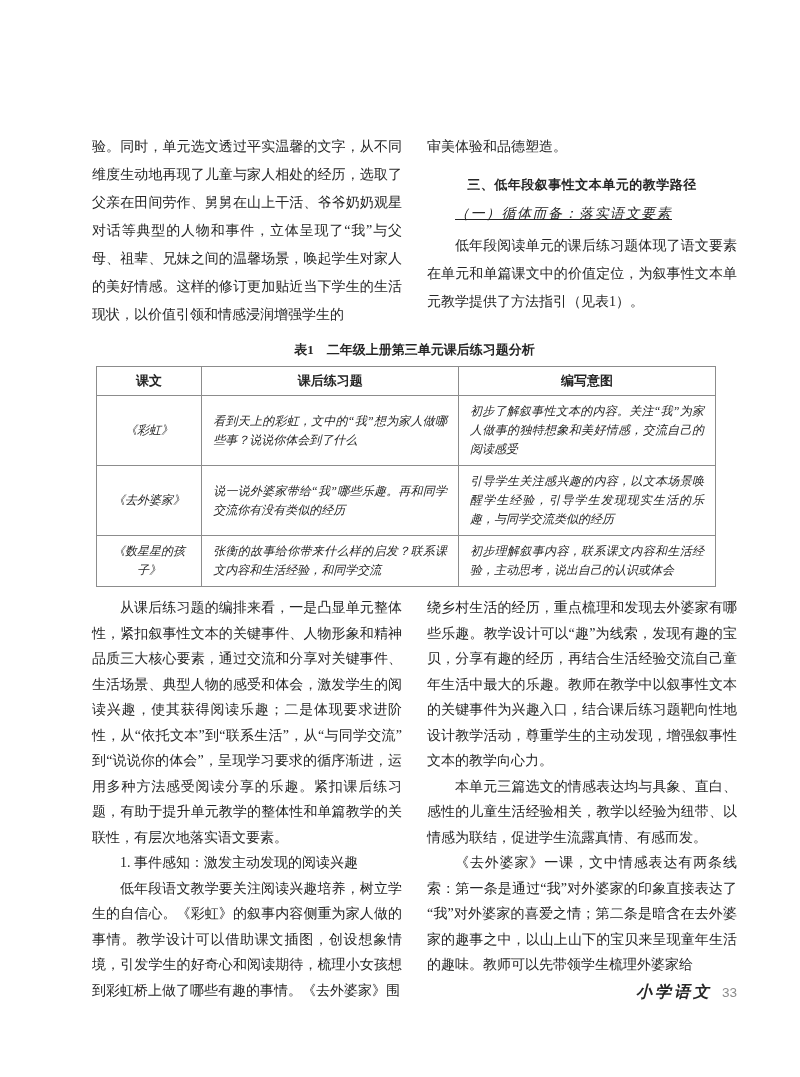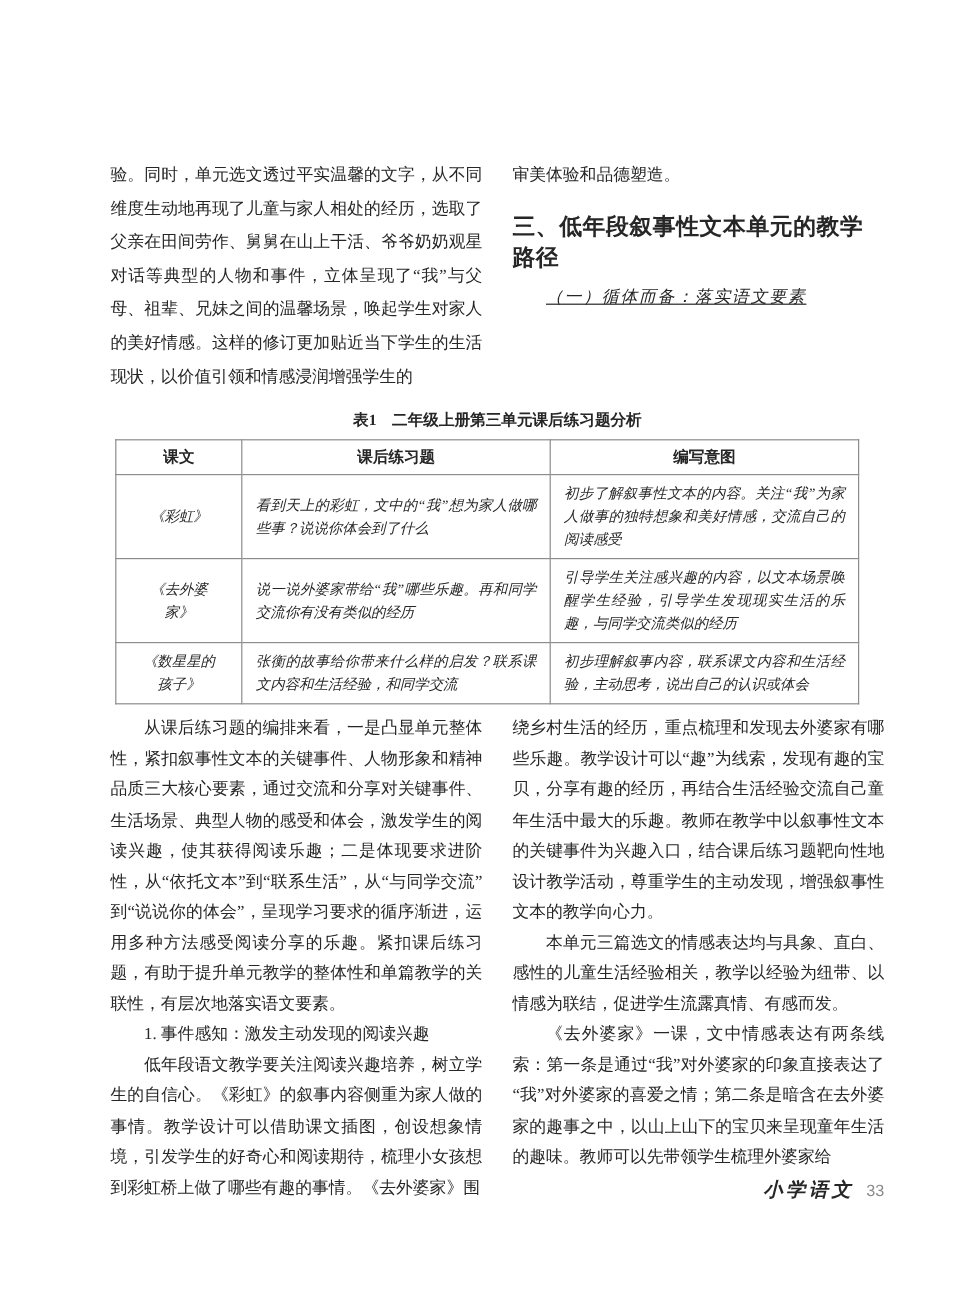--- a/index.html
+++ b/index.html
@@ -11,59 +11,60 @@
     overflow:hidden;
     font-family:"Liberation Serif","DejaVu Serif",serif;
     color:#262626;
   }
   .content{position:absolute;left:92px;top:133px;width:645px;}
   .two-col{display:flex;justify-content:space-between;}
   .col{width:310px;}
   p.body{font-size:14px;line-height:28px;text-align:justify;margin:0;}
   p.ind{text-indent:2em;}
   .sec-heading{
-    font-size:19px;font-weight:bold;
+    font-size:13px;font-weight:bold;text-align:center;
     margin:15px 0 11px;letter-spacing:0.5px;
   }
   .subsec-heading{
     font-size:14px;font-style:italic;
     margin:0 0 9px;text-indent:2em;letter-spacing:1.5px;text-decoration:underline;
   }
   .table-sec{margin-top:12px;}
   .tcaption{text-align:center;font-weight:bold;font-size:13px;margin:0 0 7px;}
   table{width:620px;margin-left:4px;border-collapse:collapse;table-layout:fixed;}
   th{
     border:1px solid #8c8c8c;font-size:13px;font-weight:bold;
     padding:5px 19px;text-align:center;
   }
   td{
     border:1px solid #8c8c8c;font-size:12px;font-style:italic;
     line-height:19px;padding:6px 11px;text-align:justify;vertical-align:middle;
   }
-  td.lesson{text-align:center;padding:6px 17px;}
+  td.lesson{text-align:center;padding:6px 7px;}
   .bottom{margin-top:8px;}
   .bottom p.body{line-height:25.5px;}
   .footer{position:absolute;top:982px;right:63px;white-space:nowrap;text-align:right;}
   .journal{font-style:italic;font-weight:bold;font-size:16px;letter-spacing:3px;}
   .pagenum{color:#8a8a8a;font-size:13.5px;margin-left:6px;font-family:"Liberation Sans",sans-serif;}
 </style>
 </head>
 <body>
 
 <div class="page">
   <div class="content">
 
     <section class="two-col">
       <div class="col">
         <p class="body">验。同时，单元选文透过平实温馨的文字，从不同维度生动地再现了儿童与家人相处的经历，选取了父亲在田间劳作、舅舅在山上干活、爷爷奶奶观星对话等典型的人物和事件，立体呈现了“我”与父母、祖辈、兄妹之间的温馨场景，唤起学生对家人的美好情感。这样的修订更加贴近当下学生的生活现状，以价值引领和情感浸润增强学生的</p>
       </div>
       <div class="col">
         <p class="body">审美体验和品德塑造。</p>
         <h3 class="sec-heading">三、低年段叙事性文本单元的教学路径</h3>
         <p class="subsec-heading">（一）循体而备：落实语文要素</p>
+        <p class="body ind">低年段阅读单元的课后练习题体现了语文要素在单元和单篇课文中的价值定位，为叙事性文本单元教学提供了方法指引（见表1）。</p>
       </div>
     </section>
 
     <section class="table-sec">
       <div class="tcaption">表1　二年级上册第三单元课后练习题分析</div>
       <table>
         <colgroup>
           <col style="width:17%">
           <col style="width:41.5%">
           <col style="width:41.5%">

